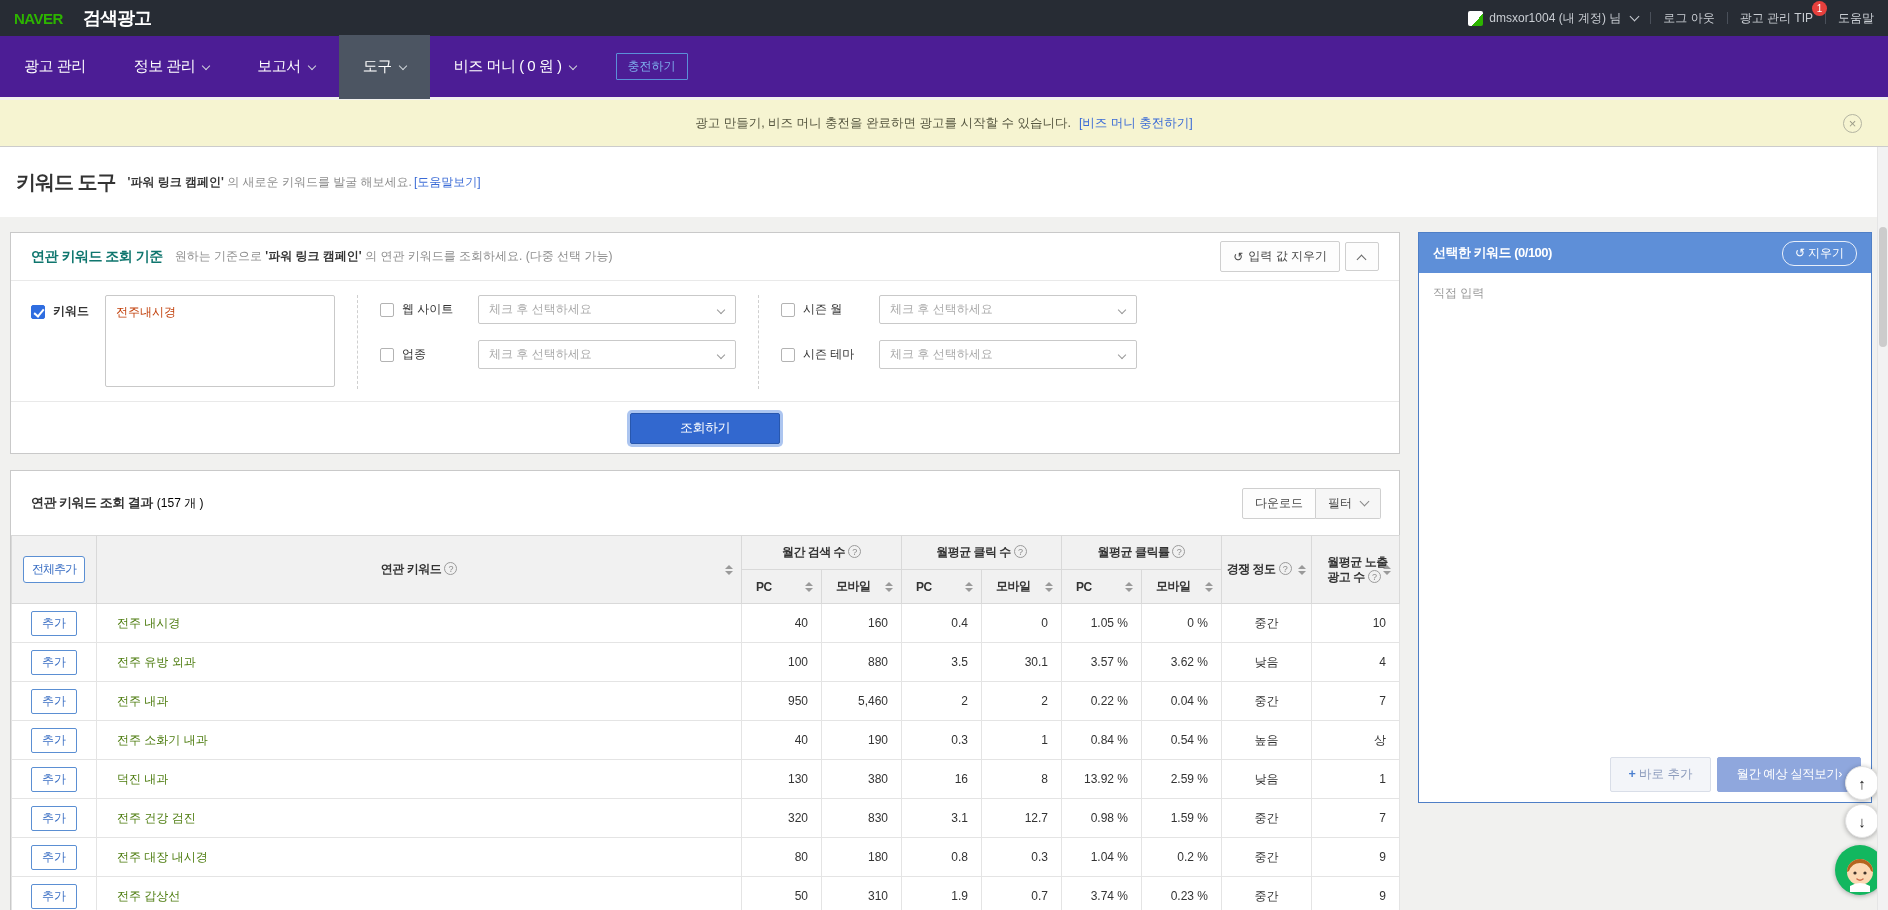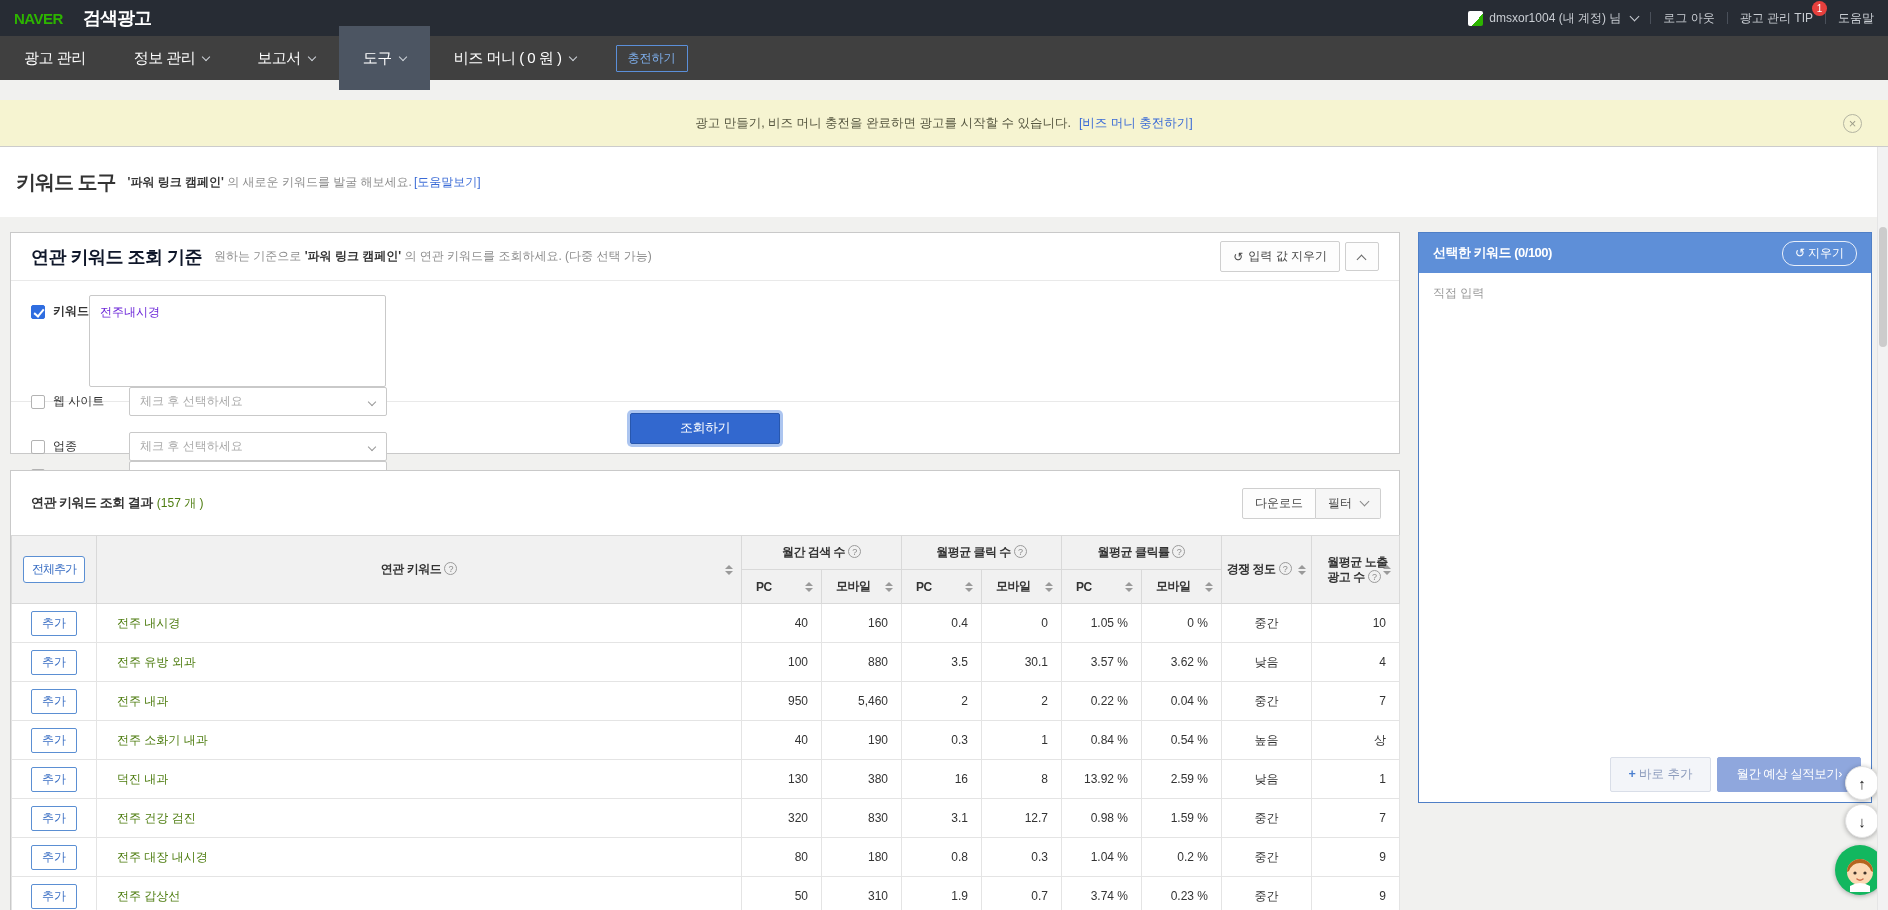--- a/index.html
+++ b/index.html
@@ -15,21 +15,21 @@
   .topmenu .tm { padding:0 14px; border-left:1px solid #4a505a; color:#a7adb6; font-size:13px; letter-spacing:-0.5px; cursor:pointer; white-space:nowrap; }
   .top-right { margin-left:auto; display:flex; align-items:center; color:#c9cdd3; font-size:12px; }
   .top-right .sep { width:1px; height:12px; background:#4a505a; margin:0 12px; }
   .acct { display:flex; align-items:center; gap:6px; cursor:pointer; }
   .doc-icon { width:15px; height:15px; background:linear-gradient(135deg,#ffffff 60%,#2db400 60%); border-radius:2px; display:inline-block; }
   .chev { display:inline-block; width:7px; height:7px; border-right:1.5px solid currentColor; border-bottom:1.5px solid currentColor; transform:rotate(45deg); margin-left:4px; position:relative; top:-2px; }
   .tip-wrap { position:relative; cursor:pointer; }
   .badge { position:absolute; top:-9px; right:-14px; min-width:15px; height:15px; background:#e7403d; color:#fff; border-radius:50%; font-size:10px; line-height:15px; text-align:center; }
 
   
-  .mainnav { position:absolute; top:36px; left:0; right:0; height:44px; background:#404040; display:flex; align-items:center; }
+  .mainnav { position:absolute; top:36px; left:0; right:0; height:61px; background:#4c1d95; display:flex; align-items:center; }
   .nav-item { height:64px; display:flex; align-items:center; padding:0 24px; color:#ffffff; font-size:15px; letter-spacing:-0.5px; cursor:pointer; white-space:nowrap; }
   .nav-item .chev { width:6px; height:6px; border-color:#cfd4da; margin-left:8px; top:-1px; }
   .nav-item.active { background:#4c5562; }
   .charge-btn { margin-left:16px; background:transparent; border:1px solid #5b8fd9; color:#7fb0ee; font-size:12px; padding:4px 11px; cursor:pointer; border-radius:1px; }
 
   
   .banner { position:absolute; top:100px; left:0; right:0; height:47px; background:#f6f4d1; border-bottom:1px solid #cccccc; display:flex; align-items:center; justify-content:center; font-size:12.5px; color:#55553f; }
   .banner .blink { color:#3b6bd6; margin-left:8px; cursor:pointer; }
   .banner-close { position:absolute; right:26px; top:14px; width:19px; height:19px; border:1px solid #b4b4a2; border-radius:50%; color:#9b9b88; font-size:13px; line-height:17px; text-align:center; cursor:pointer; background:transparent; }
 
@@ -37,49 +37,49 @@
   .titleband { position:absolute; top:147px; left:0; right:0; height:70px; background:#ffffff; display:flex; align-items:center; padding:0 16px; }
   .page-title { font-size:20px; font-weight:bold; color:#333; letter-spacing:-1px; }
   .page-sub { margin-left:12px; font-size:12px; color:#8d8d8d; }
   .page-sub b { color:#333; }
   .help-link { color:#3b6bd6; cursor:pointer; margin-left:2px; }
 
   
   .panel { position:absolute; background:#fff; border:1px solid #c9c9c9; }
   .criteria { left:10px; top:232px; width:1390px; height:222px; }
   .crit-head { height:48px; display:flex; align-items:center; padding:0 20px; border-bottom:1px solid #e9e9e9; }
-  .crit-title { font-size:18px; font-weight:bold; color:#0f172a; letter-spacing:-0.5px; }
+  .crit-title { font-size:14px; font-weight:bold; color:#0f766e; letter-spacing:-0.5px; }
   .crit-desc { margin-left:12px; font-size:12px; color:#8d8d8d; }
   .crit-desc b { color:#333; }
   .crit-head-right { margin-left:auto; display:flex; align-items:center; gap:5px; }
   .ghost-btn { background:#fdfdfd; border:1px solid #cfcfcf; color:#444; font-size:12px; padding:6px 12px; cursor:pointer; border-radius:2px; display:inline-flex; align-items:center; gap:5px; }
   .collapse-btn { width:34px; height:29px; background:#fdfdfd; border:1px solid #cfcfcf; border-radius:2px; cursor:pointer; position:relative; }
   .collapse-btn .chev-up { position:absolute; left:12px; top:13px; width:7px; height:7px; border-left:1.5px solid #666; border-top:1.5px solid #666; transform:rotate(45deg); }
 
-  .crit-form { display:flex; padding:14px 20px 12px 20px; height:120px;flex-direction:column; }
+  .crit-form { display:flex; padding:14px 20px 12px 20px; height:120px; }
   .fcol { display:flex; flex-direction:column; gap:16px; }
   .frow { display:flex; align-items:center; }
   .cb { width:14px; height:14px; border:1px solid #b3b3b3; border-radius:2px; background:#fff; display:inline-block; position:relative; cursor:pointer; flex:none; }
   .cb.checked { background:#2f6de0; border-color:#2f6de0; }
   .cb.checked::after { content:''; position:absolute; left:4px; top:1px; width:4px; height:8px; border-right:2px solid #fff; border-bottom:2px solid #fff; transform:rotate(40deg); }
   .flabel { margin-left:8px; font-size:12px; color:#333; }
   .flabel.bold { font-weight:bold; }
-  .kw-area { width:297px; height:92px; border:1px solid #c9c9c9; border-radius:2px; resize:none; font-family:inherit; font-size:12px; padding:8px 10px; color:#6d28d9; outline:none; }
+  .kw-area { margin-left:16px; width:230px; height:92px; border:1px solid #c9c9c9; border-radius:2px; resize:none; font-family:inherit; font-size:12px; padding:8px 10px; color:#c2410c; outline:none; }
   .vsep { border-left:1px dashed #cfcfcf; margin:0 22px; }
   .selbox { position:relative; margin-left:14px; width:258px; height:29px; border:1px solid #c9c9c9; border-radius:2px; background:#fff; display:flex; align-items:center; padding:0 26px 0 10px; color:#aaa; font-size:12px; cursor:pointer; }
   .selbox .chev { position:absolute; right:11px; top:11px; width:6px; height:6px; border-color:#999; margin:0; }
   .lblw { width:62px; display:inline-block; }
   .crit-submit { border-top:1px solid #e9e9e9; height:53px; display:flex; align-items:center; justify-content:center; }
   .primary-btn { width:150px; height:31px; background:#3268cf; border:1px solid #2857ae; color:#fff; font-size:13px; letter-spacing:-0.5px; cursor:pointer; border-radius:2px; box-shadow:0 0 0 3px rgba(103,149,227,0.55); }
 
   
   .results { left:10px; top:470px; width:1390px; height:470px; }
   .res-head { height:64px; display:flex; align-items:center; padding:0 18px 0 20px; }
   .res-title { font-size:13px; font-weight:bold; color:#333; letter-spacing:-0.5px; }
-  .res-count { font-weight:normal; margin-left:4px; color:#4d7c0f; }
+  .res-count { font-weight:normal; margin-left:4px; color:#000000; }
   .res-head-right { margin-left:auto; display:flex;justify-content:center; }
   .res-head-right .ghost-btn { border-radius:2px 0 0 2px; }
   .res-head-right .filter { border-left:none; border-radius:0 2px 2px 0; background:#f6f6f6; }
 
   table.kwt { width:100%; border-collapse:collapse; table-layout:fixed; font-size:12px; }
   .kwt th { background:#f1f1f1; border:1px solid #d9d9d9; font-weight:bold; color:#333; height:34px; position:relative; letter-spacing:-0.5px; }
   .kwt th.sub { font-weight:bold; text-align:left; padding-left:14px; }
   .kwt td { border:1px solid #e4e4e4; height:39px; color:#333; background:#fff; }
   .kwt td.c-add { text-align:center; }
   .kwt td.c-kw { padding-left:20px; }

